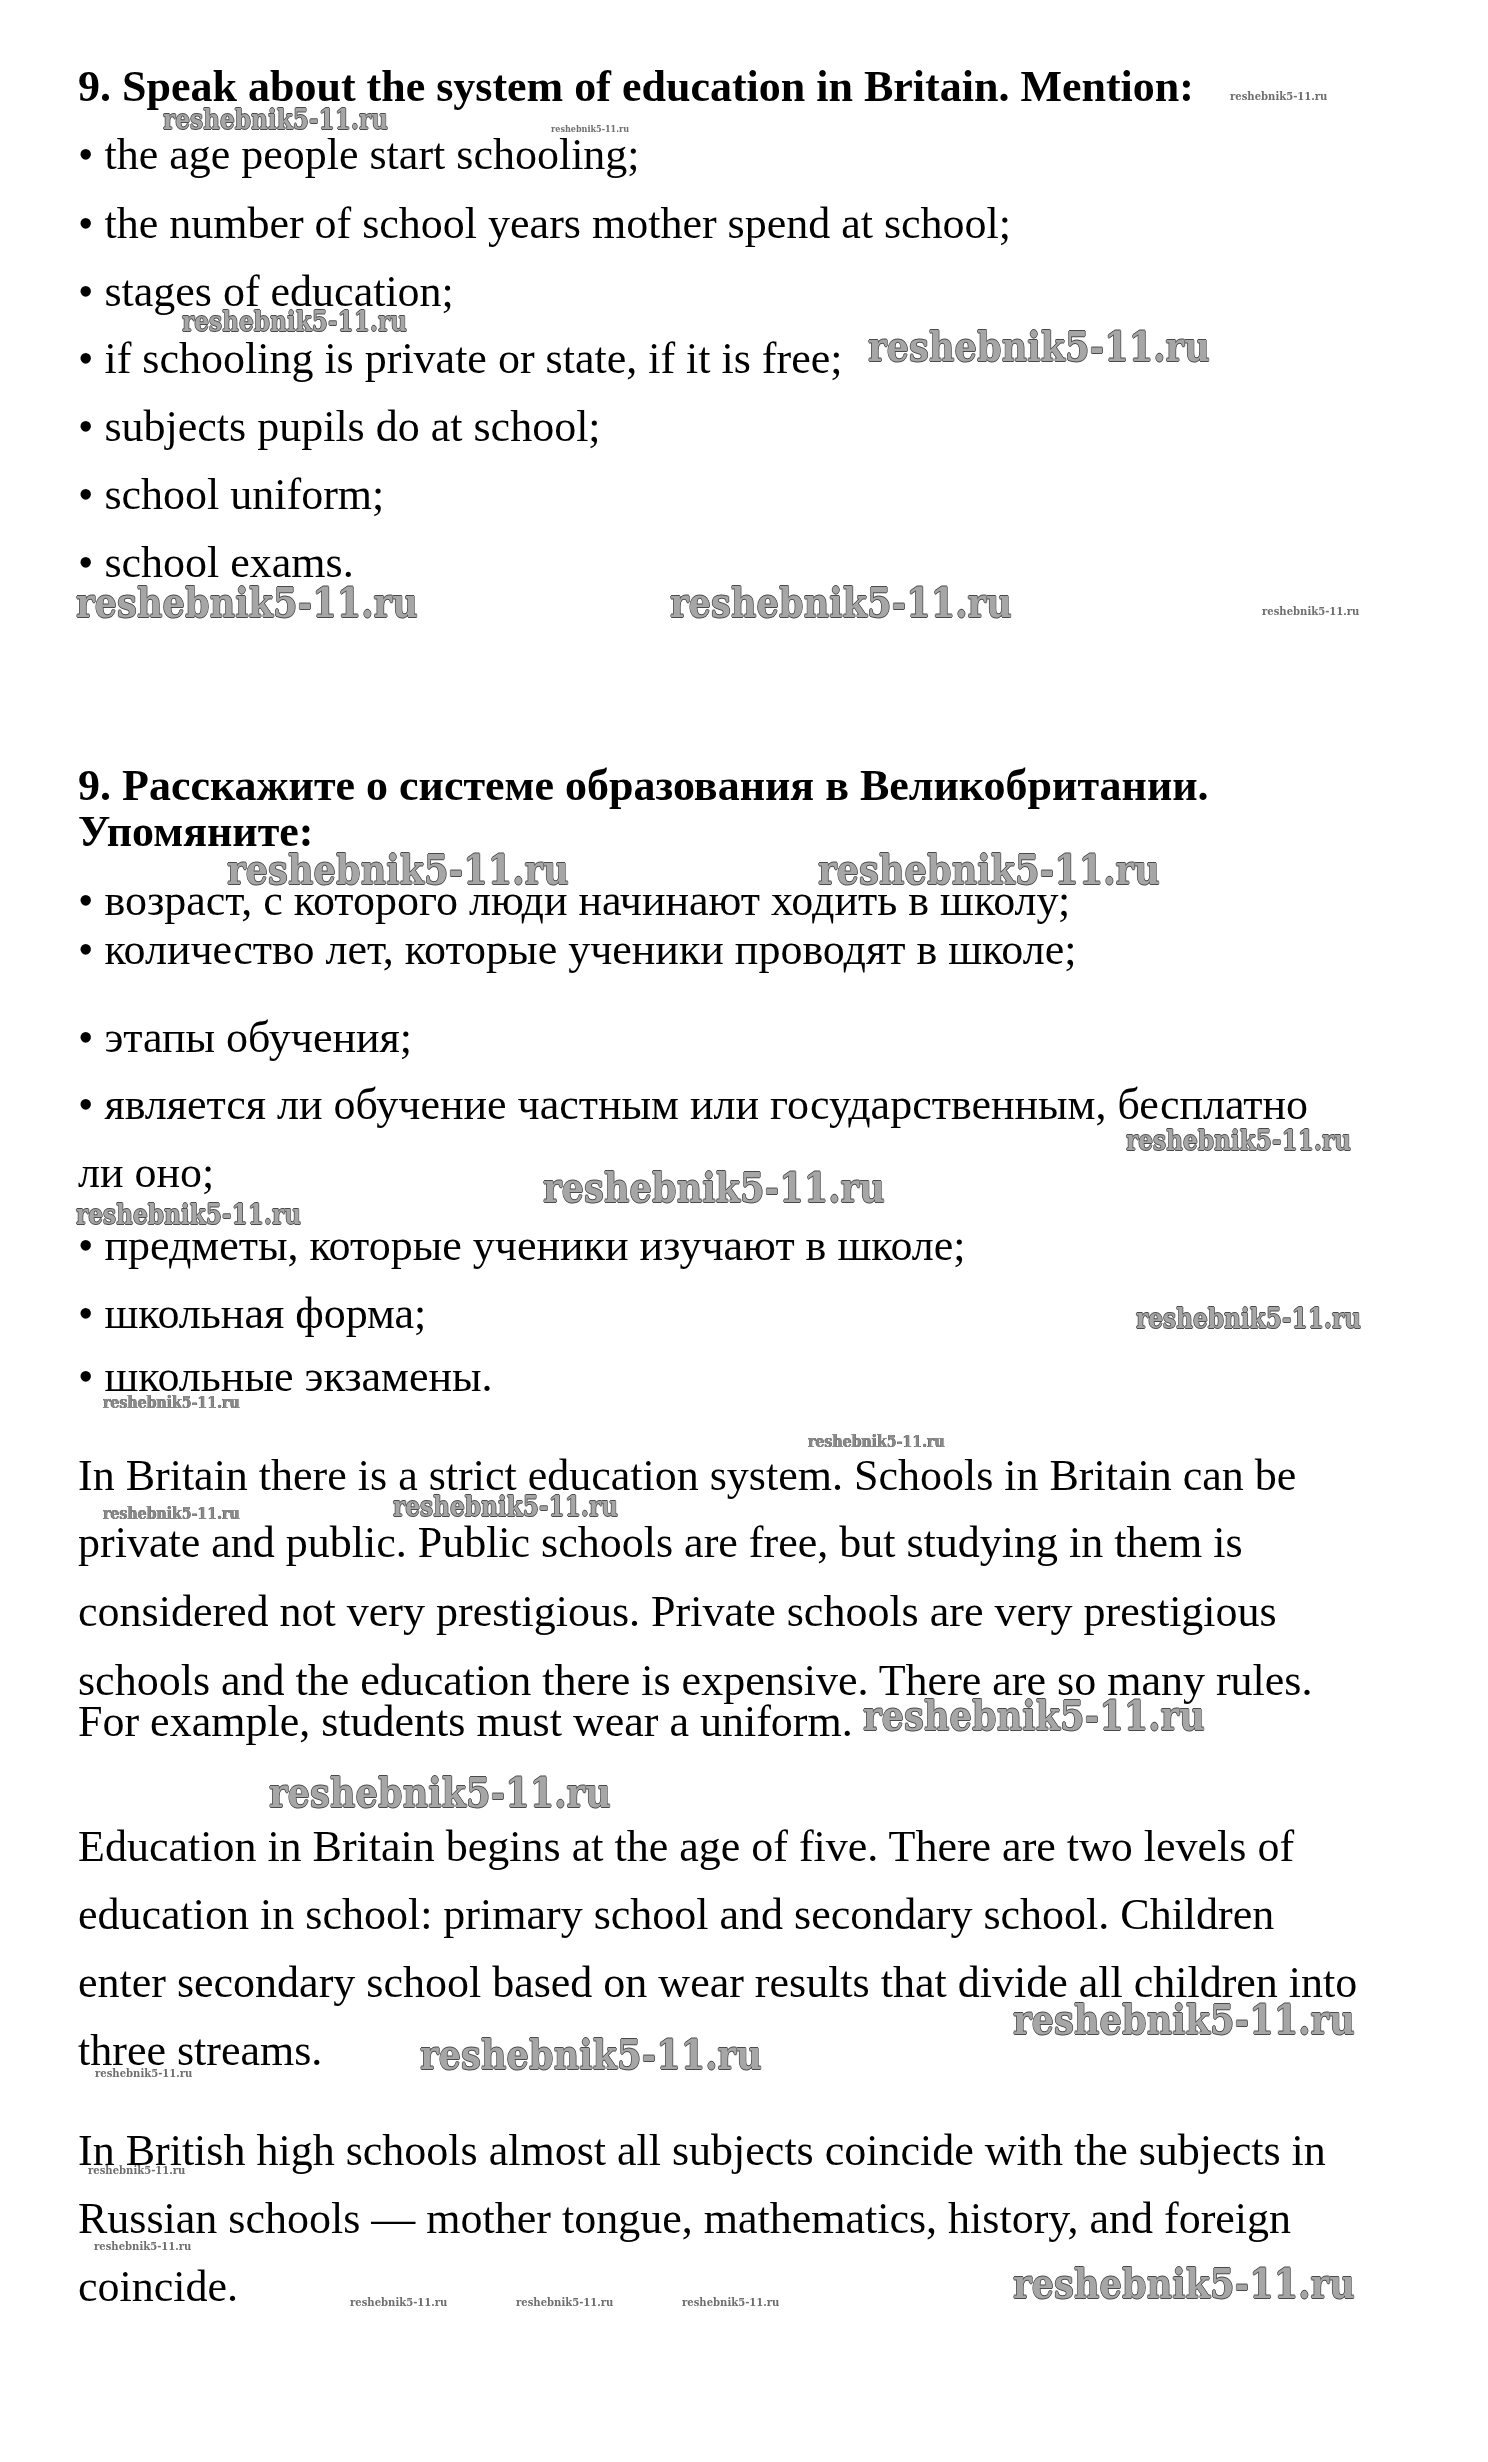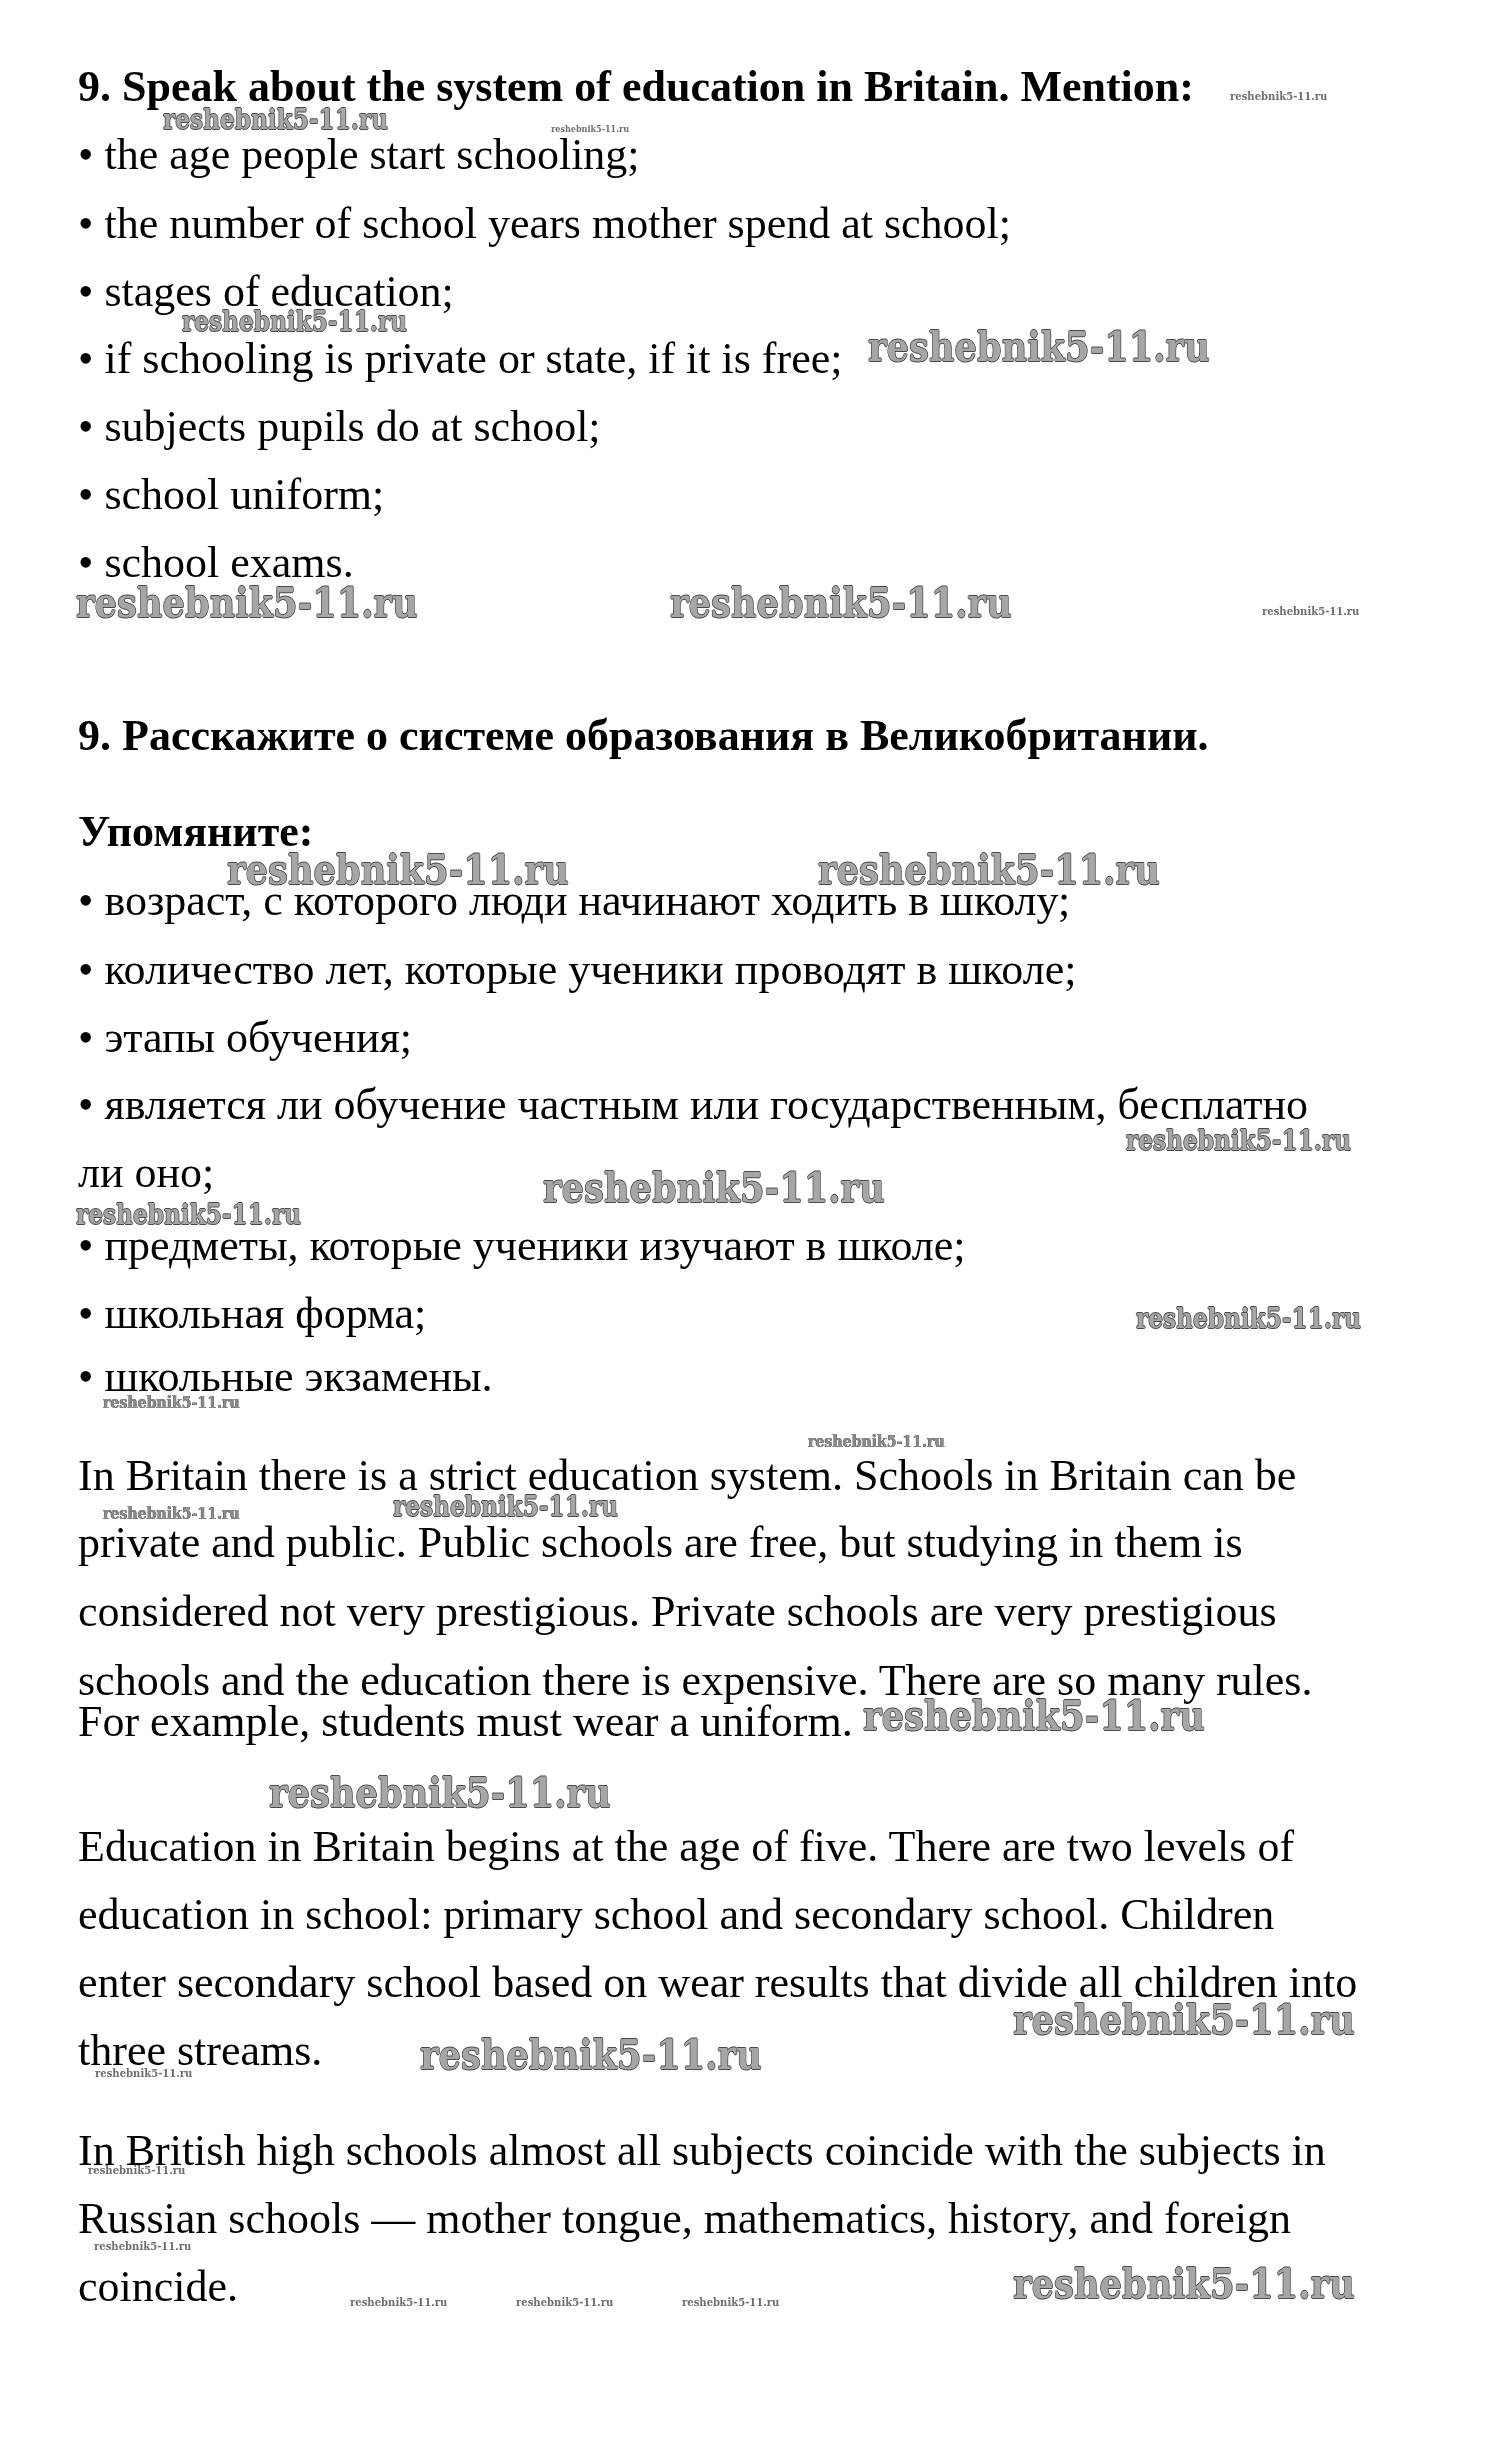--- a/index.html
+++ b/index.html
@@ -31,24 +31,24 @@
   <p class="ln" style="top:133px">• the age people start schooling;</p>
   <p class="ln" style="top:202px">• the number of school years mother spend at school;</p>
   <p class="ln" style="top:270px">• stages of education;</p>
   <p class="ln" style="top:337px">• if schooling is private or state, if it is free;</p>
   <p class="ln" style="top:405px">• subjects pupils do at school;</p>
   <p class="ln" style="top:473px">• school uniform;</p>
   <p class="ln" style="top:541px">• school exams.</p>
 </div>
 
 <div>
-  <p class="ln b" style="top:714px">9. Расскажите о системе образования в Великобритании.</p>
+  <p class="ln b" style="top:764px">9. Расскажите о системе образования в Великобритании.</p>
   <p class="ln b" style="top:810px">Упомяните:</p>
   <p class="ln" style="top:879px">• возраст, с которого люди начинают ходить в школу;</p>
-  <p class="ln" style="top:948px">• количество лет, которые ученики проводят в школе;</p>
+  <p class="ln" style="top:928px">• количество лет, которые ученики проводят в школе;</p>
   <p class="ln" style="top:1016px">• этапы обучения;</p>
   <p class="ln" style="top:1083px">• является ли обучение частным или государственным, бесплатно</p>
   <p class="ln" style="top:1151px">ли оно;</p>
   <p class="ln" style="top:1224px">• предметы, которые ученики изучают в школе;</p>
   <p class="ln" style="top:1292px">• школьная форма;</p>
   <p class="ln" style="top:1355px">• школьные экзамены.</p>
 </div>
 
 <div>
   <p class="ln" style="top:1454px">In Britain there is a strict education system. Schools in Britain can be</p>

